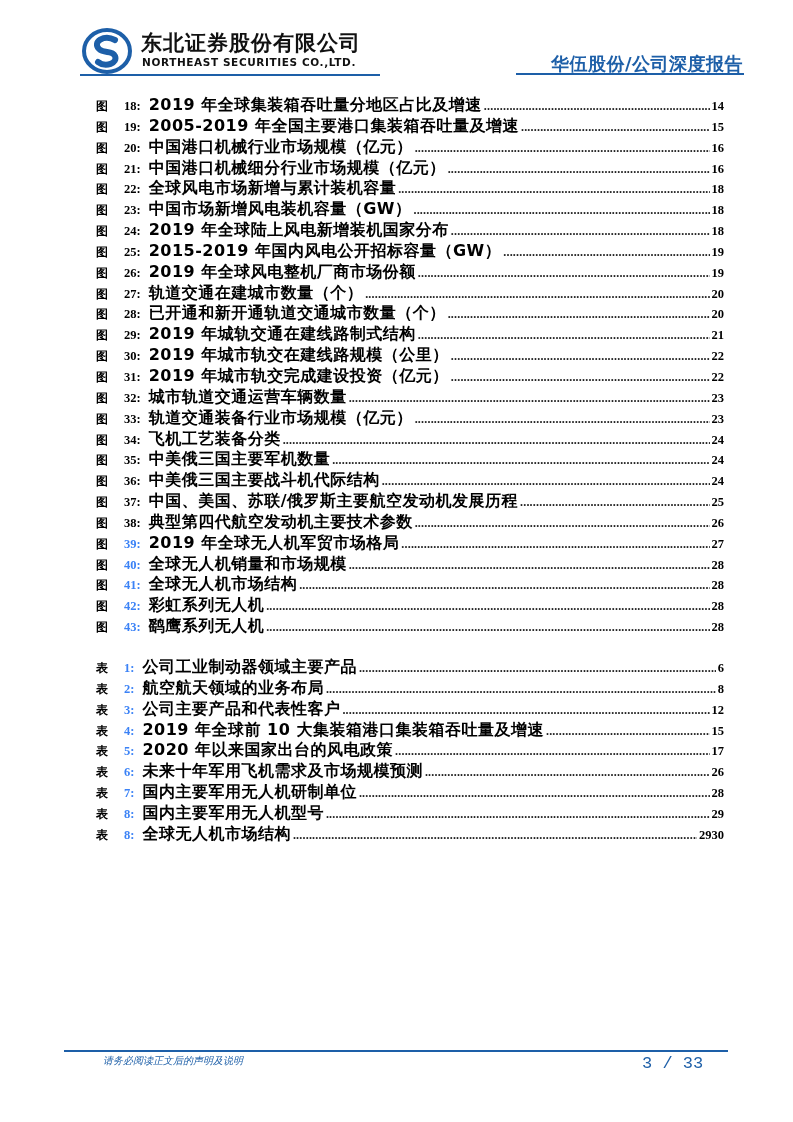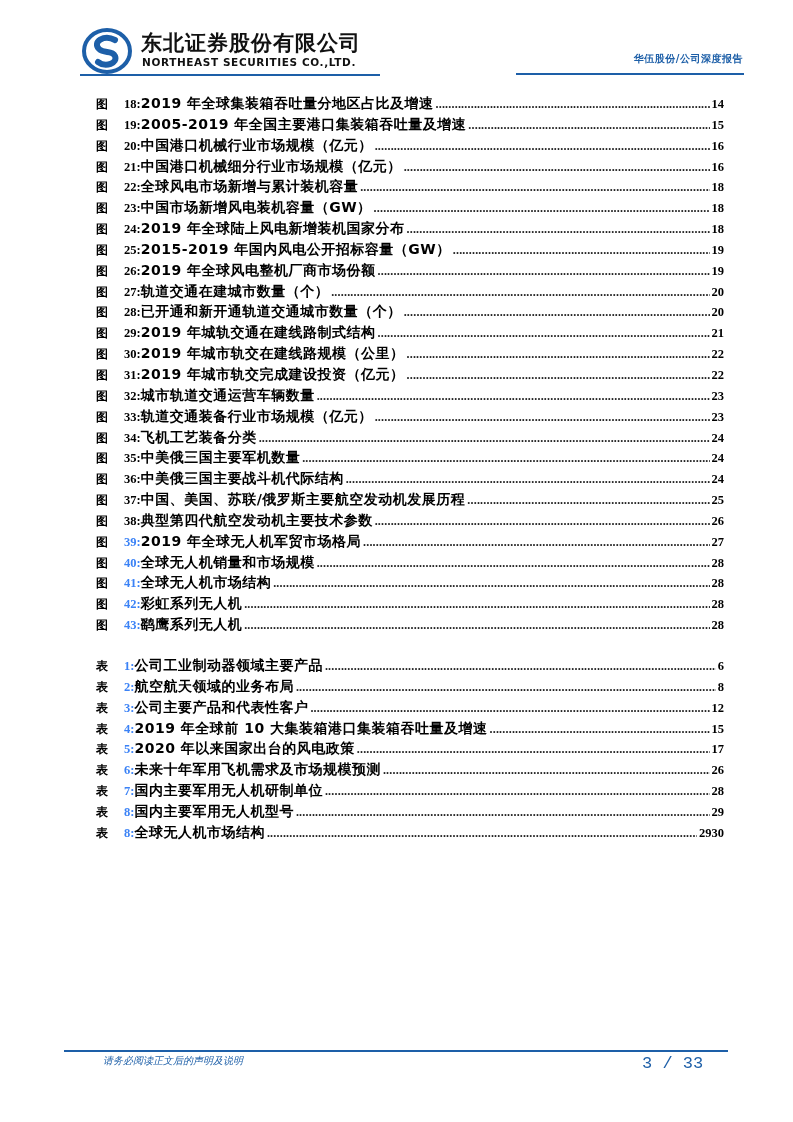--- a/index.html
+++ b/index.html
@@ -6,31 +6,31 @@
   body { width:793px; height:1122px; position:relative; overflow:hidden;
          font-family:"DejaVu Serif","Liberation Serif",serif; color:#000; }
   .header { position:absolute; left:16px; top:0; width:793px; height:90px; }
   .logo { position:absolute; left:66px; top:28px; width:50px; height:46px; }
   .company-cn { position:absolute; left:125px; top:29px; font-family:"DejaVu Sans","Liberation Sans",sans-serif;
                 font-weight:bold; font-size:21px; letter-spacing:1px; color:#111; }
   .company-en { position:absolute; left:126px; top:56px; font-family:"DejaVu Sans","Liberation Sans",sans-serif;
                 font-weight:bold; font-size:10.5px; letter-spacing:0.6px; color:#111; }
   .header-line-left { position:absolute; left:64px; top:74px; width:300px; height:2px; background:#1d5fa8; }
   .report-title { position:absolute; right:66px; top:52px; font-family:"DejaVu Sans","Liberation Sans",sans-serif;
-                  font-weight:bold; font-size:10px; color:#1d5fa8; letter-spacing:0.5px; }
+                  font-weight:bold; font-size:18px; color:#1d5fa8; letter-spacing:0.5px; }
   .header-line-right { position:absolute; left:500px; top:73px; width:228px; height:2px; background:#1d5fa8; }
 
   .toc { position:absolute; left:96px; width:628px; }
   .toc.figures { top:95px; }
   .toc.tables { top:657px; }
   .row { display:flex; align-items:baseline; height:20.85px; font-size:12px; font-weight:bold; white-space:nowrap; }
   .row .prefix { font-family:"DejaVu Sans","Liberation Sans",sans-serif; width:16px; flex:none; }
   .row .num { font-family:"Liberation Serif","DejaVu Serif",serif; font-size:12.5px; margin-left:12px; flex:none; }
   .row .num.brown { color:#3b82f6; }
-  .row .title { font-family:"DejaVu Sans","Liberation Sans",sans-serif; font-size:14px; margin-left:0; flex:none; letter-spacing:0.5px; }
+  .row .title { font-family:"DejaVu Sans","Liberation Sans",sans-serif; font-size:16px; margin-left:8px; flex:none; letter-spacing:0.5px; }
   .row .leader { flex:1 1 auto; overflow:hidden; margin:0 2px; font-family:"Liberation Serif",serif; font-size:12px; color:#222; }
   .row .leader::before { content:"......................................................................................................................................................................................................................................"; letter-spacing:0.2px; }
   .row .page { font-family:"Liberation Serif","DejaVu Serif",serif; font-size:12.5px; flex:none; text-align:left; }
 
   .footer-line { position:absolute; left:64px; top:1050px; width:664px; height:2px; background:#1d5fa8; }
   .footer-note { position:absolute; left:103px; top:1054px; font-family:"DejaVu Sans","Liberation Sans",sans-serif;
                  font-weight:normal; font-style:italic; font-size:10px; color:#1d5fa8; }
   .footer-page { position:absolute; left:642px; top:1054px; font-family:Liberation Mono, monospace; font-size:17px; color:#1d5fa8; }
 </style>
 </head>

